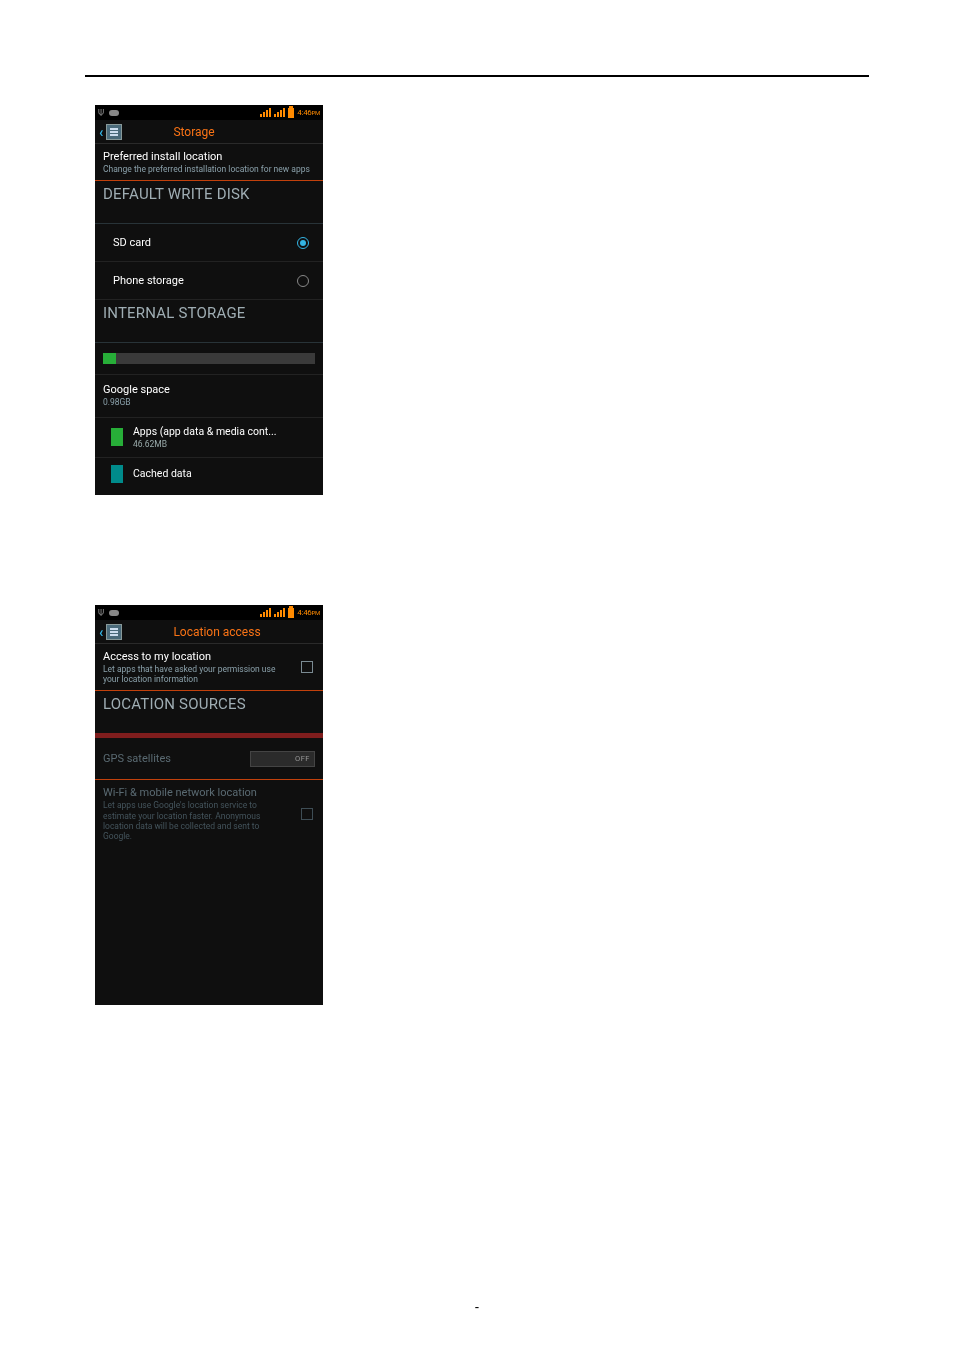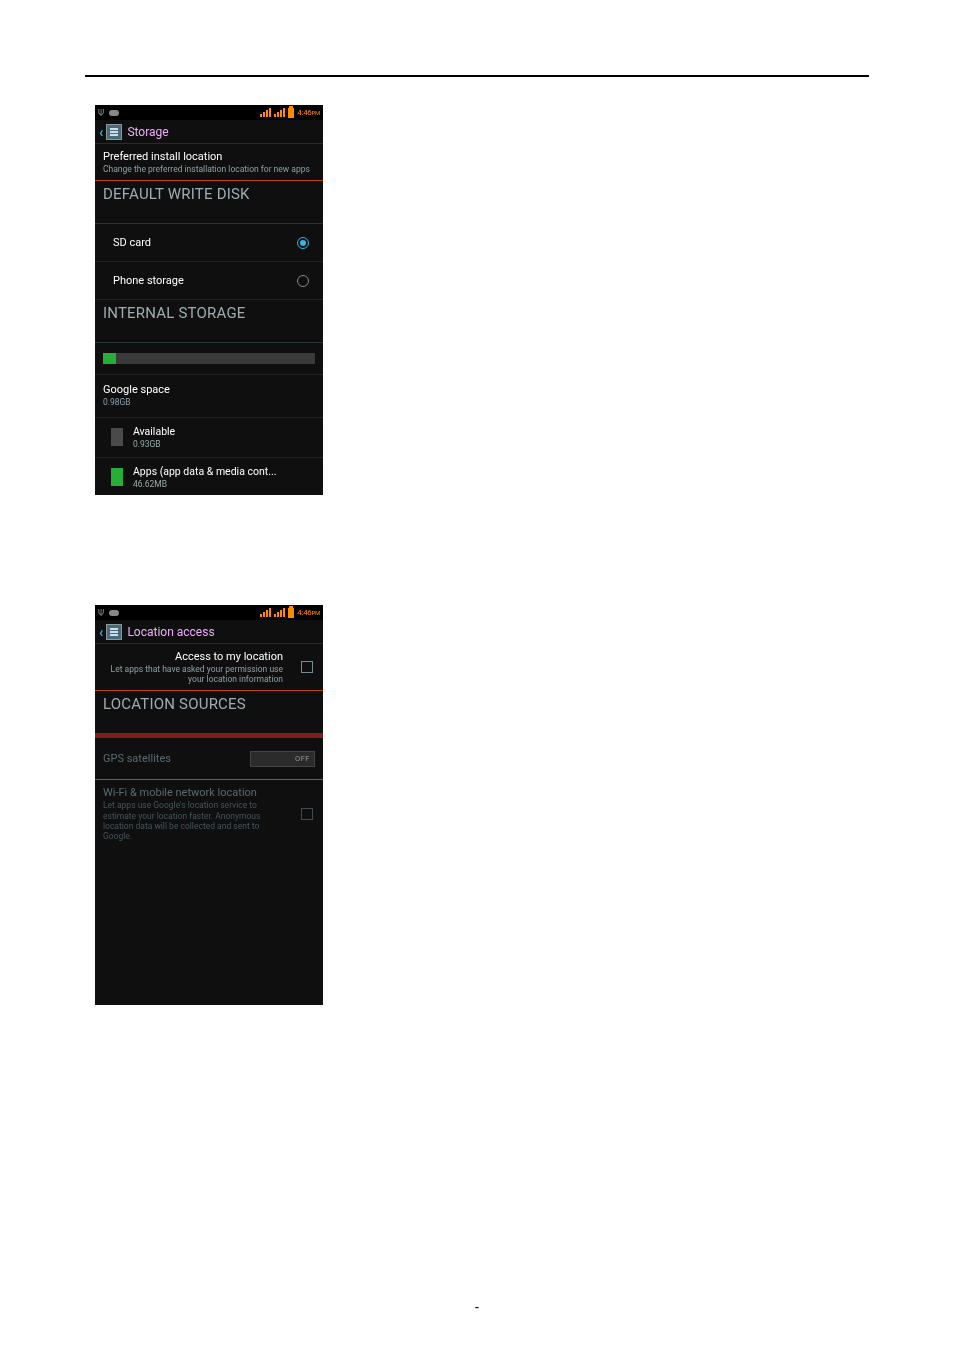--- a/index.html
+++ b/index.html
@@ -37,21 +37,21 @@
   .headerbar {
     display: flex; align-items: center; height: 24px; padding: 0 4px;
     border-bottom: 1px solid #2a2a2a;
   }
   .back-ch { color: #33b5e5; font-size: 14px; margin-right: 3px; font-weight: bold; }
   .hdr-icon {
     width: 16px; height: 16px; background: #4a6a7a; border: 1px solid #899;
     display: flex; align-items: center; justify-content: center; margin-right: 5px;
   }
   .hdr-icon-inner { width: 8px; height: 2px; background: #cde; box-shadow: 0 -3px 0 #cde, 0 3px 0 #cde; }
-  .hdr-title { color: #f0abfc; font-size: 12px; }
+  .hdr-title { color: #f97316; font-size: 12px; margin-left: 46px; }
   .body { }
   .row { padding: 6px 8px; border-bottom: 1px solid #c2410c; position: relative; }
   .ttl { color: #fff; font-size: 11px; }
   .sub { color: #8aa0aa; font-size: 8.5px; line-height: 1.2; margin-top: 1px; }
   .section-hdr { color: #9fadb3; font-size: 15px; padding: 4px 8px 20px 8px; border-bottom: 1px solid #283338; letter-spacing: 0.2px; }
   .section-hdr.tight { border-bottom: 5px solid #7f1d1d; }
   .radio-row { display: flex; align-items: center; justify-content: space-between; padding: 12px 14px 12px 18px; border-bottom: 1px solid #222; }
   .radio-out { width: 12px; height: 12px; border: 1.5px solid #888; border-radius: 50%; display:flex;align-items:center;justify-content:center; }
   .radio-out.on { border-color: #33b5e5; }
   .radio-in { width: 6px; height: 6px; background: #33b5e5; border-radius: 50%; }
@@ -148,27 +148,20 @@
           <div class="storage-bar">
             <div class="storage-fill" id="storage-fill" style="width: 6%;"></div>
           </div>
         </div>
 
         <div class="total-row">
           <div class="ttl">Google space</div>
           <div class="sub">0.98GB</div>
         </div>
 
-        <div class="list-item">
-          <div class="swatch gray"></div>
-          <div class="li-txt">
-            <div class="ttl">Available</div>
-            <div class="sub">0.93GB</div>
-          </div>
-        </div>
 
         <div class="list-item">
           <div class="swatch green"></div>
           <div class="li-txt">
             <div class="ttl">Apps (app data &amp; media cont...</div>
             <div class="sub">46.62MB</div>
           </div>
         </div>
 
         <div class="list-item no-border" style="border-bottom:none;">
@@ -206,21 +199,21 @@
 
       <div class="headerbar">
         <span class="back-ch">‹</span>
         <span class="hdr-icon">
             <span class="hdr-icon-inner"></span>
           </span>
         <span class="hdr-title">Location access</span>
       </div>
 
       <div class="body location-sec">
-        <div class="row" style="padding-right:40px;text-align:right;">
+        <div class="row" style="padding-right:30px;">
           <div class="ttl">Access to my location</div>
           <div class="sub">Let apps that have asked your permission use your location information</div>
           <span class="checkbox"></span>
         </div>
 
         <div class="section-hdr tight">LOCATION SOURCES</div>
 
         <div class="row disabled" style="padding:14px 8px;">
           <div class="ttl">GPS satellites</div>
           <div class="off-pill">

